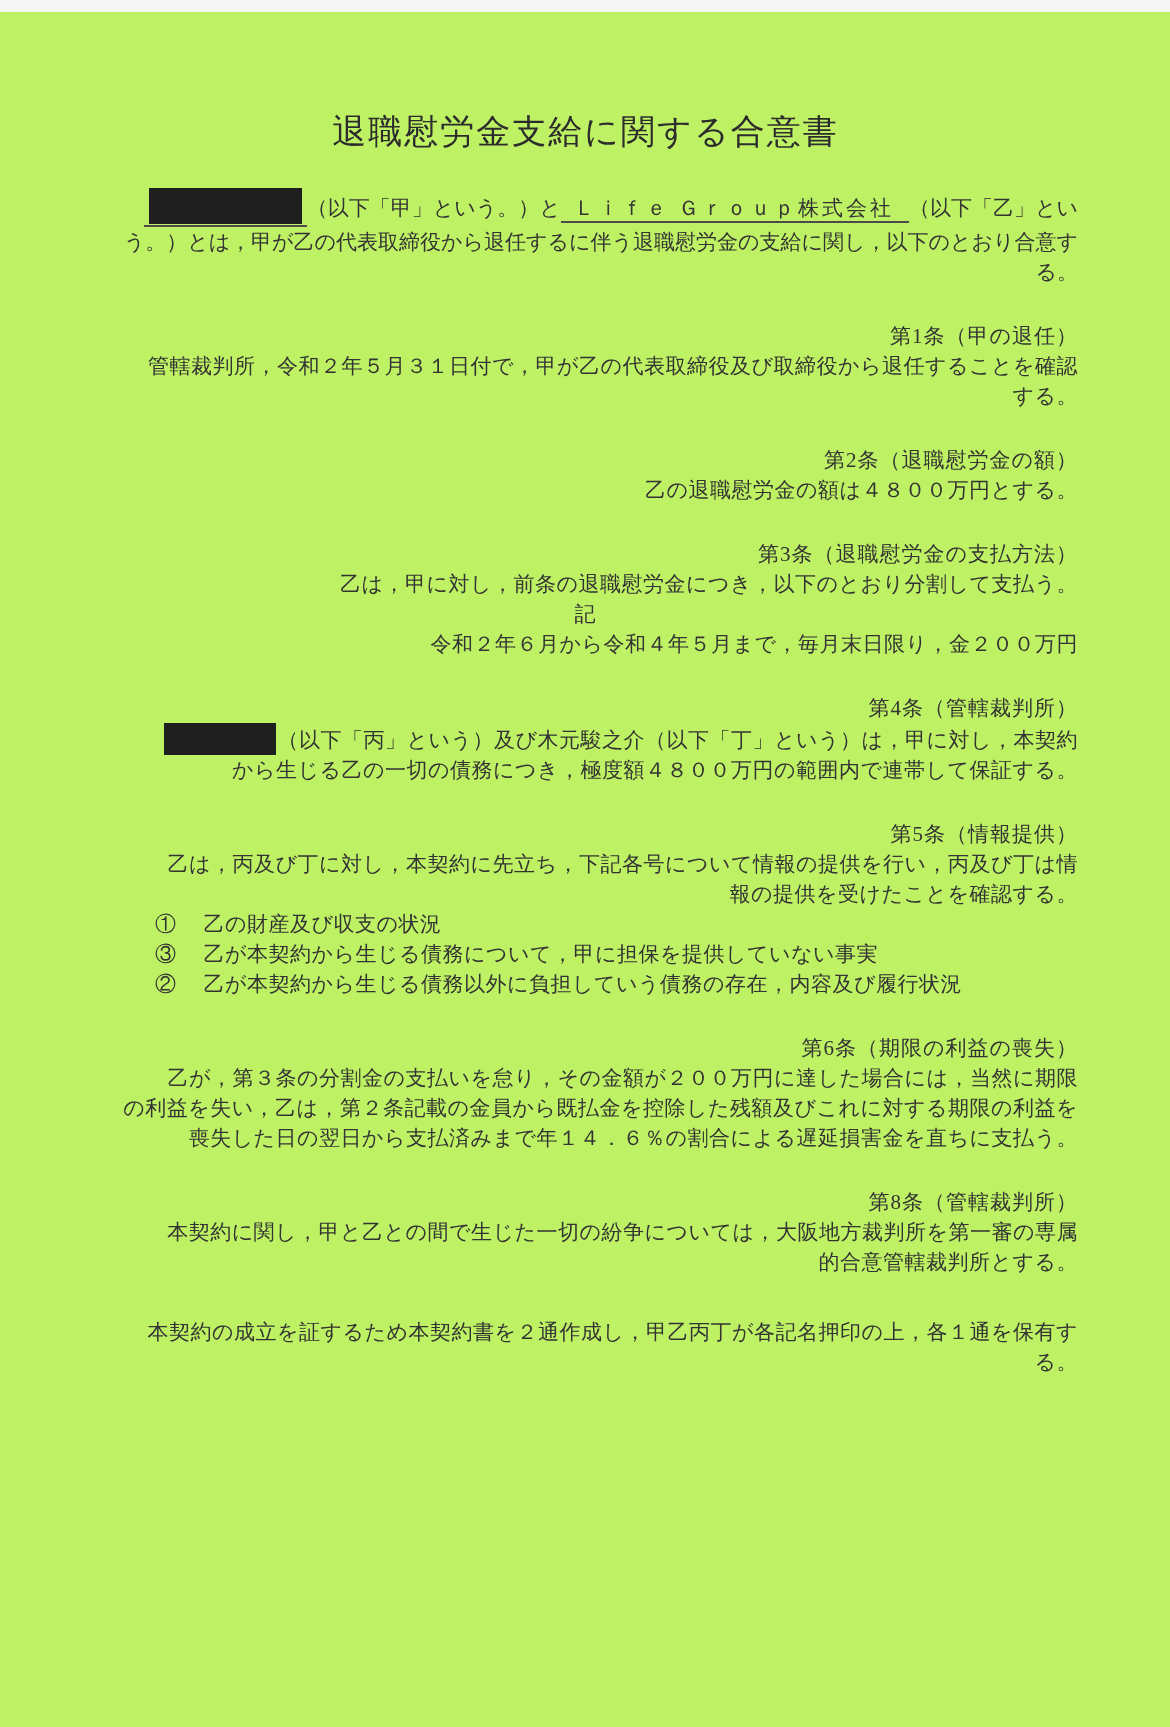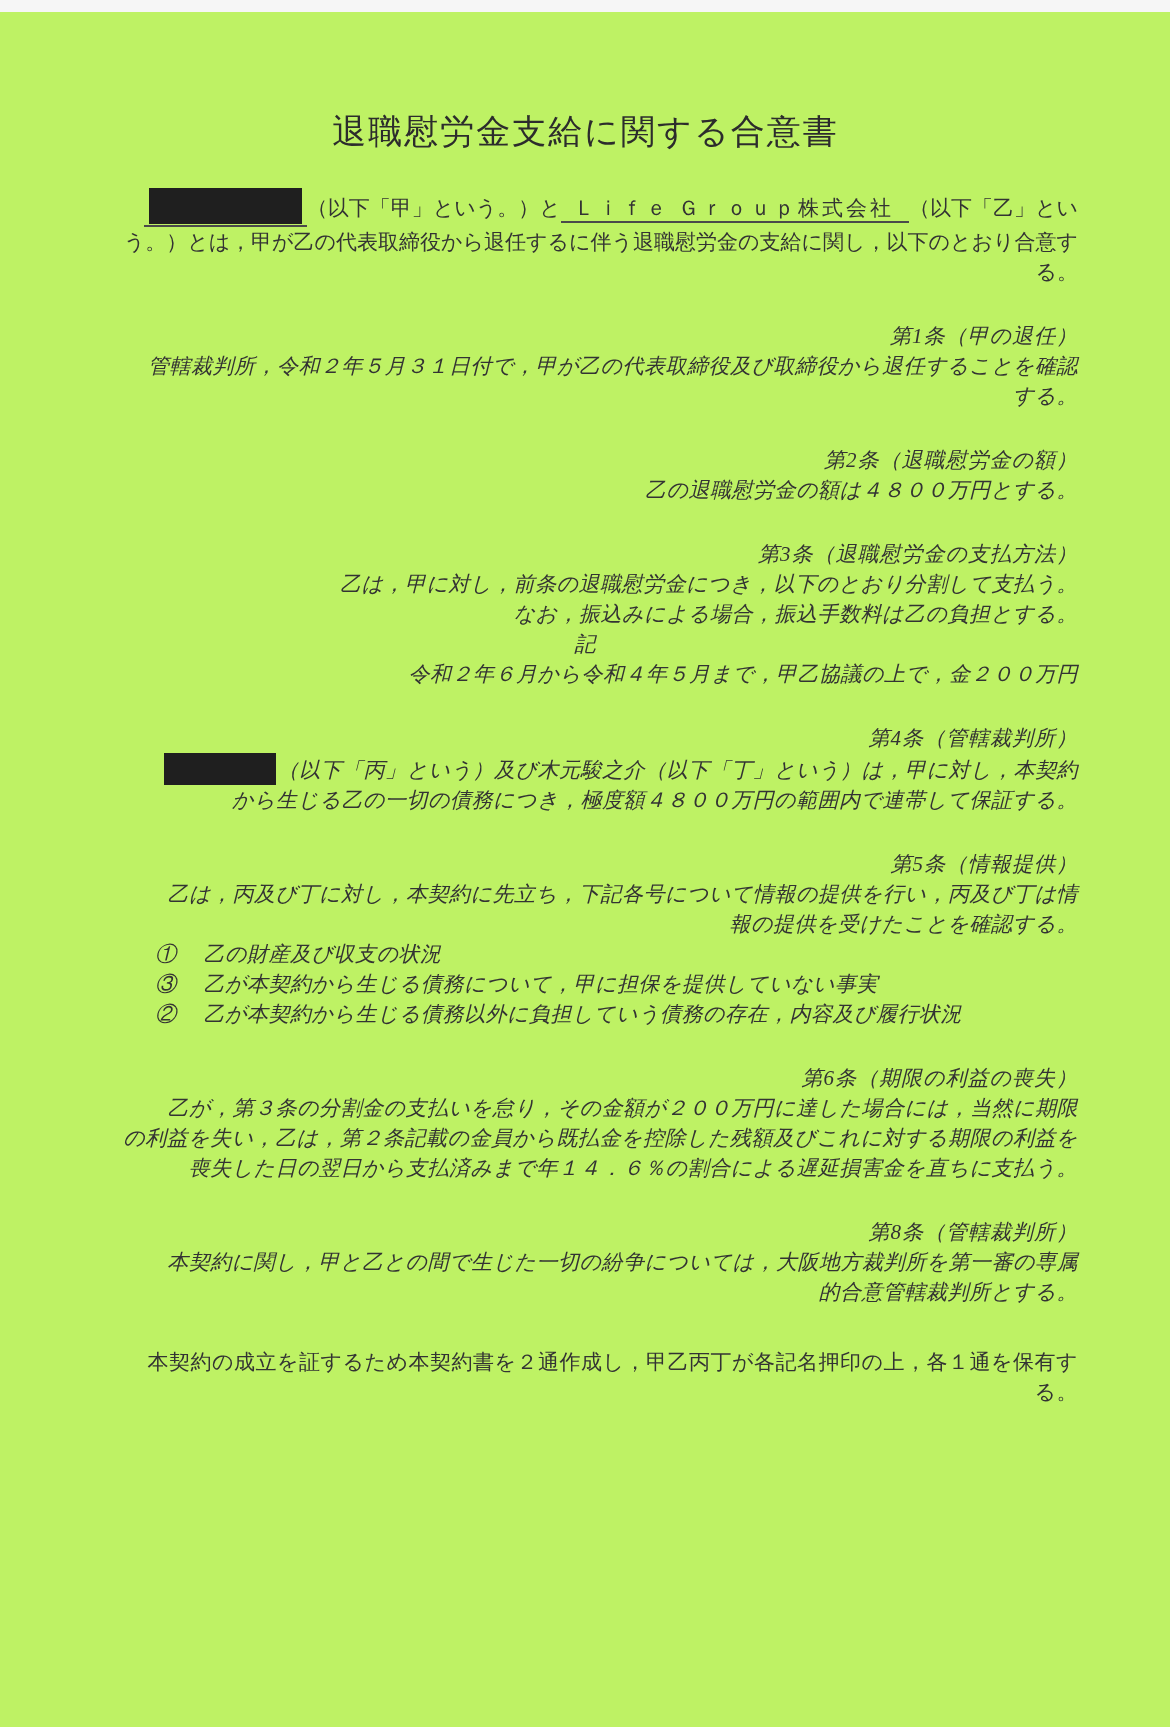--- a/index.html
+++ b/index.html
@@ -46,21 +46,21 @@
     display: inline-block;
     background: #1f1f1f;
   }
   .redaction.r1 { width: 153px; height: 36px; }
   .redaction.r2 { width: 112px; height: 32px; vertical-align: -8px; margin-right: 2px; }
   .company {
     border-bottom: 2px solid #4a4a4a;
     letter-spacing: 3px;
     padding: 0 15px 1px 13px;
   }
-  .article { margin-top: 34px; font-style: italic; }
+  .article { margin-top: 34px; }
   .art-heading {
     font-weight: normal;
     letter-spacing: 1px;
   }
   .art-p {
     margin-left: 13px;
     text-indent: 41px;
     letter-spacing: 0.5px;
   }
   .note-marker {
@@ -91,23 +91,22 @@
   </div>
 
   <div class="article">
     <p class="art-heading">第2条（退職慰労金の額）</p>
     <p class="art-p">乙の退職慰労金の額は４８００万円とする。</p>
   </div>
 
   <div class="article">
     <p class="art-heading">第3条（退職慰労金の支払方法）</p>
     <p class="art-p">乙は，甲に対し，前条の退職慰労金につき，以下のとおり分割して支払う。</p>
-    <p class="art-p">なお，振込みによる場合，振込手数料は乙の負担とする。</p>
     <p class="note-marker">記</p>
-    <p class="art-p">令和２年６月から令和４年５月まで，甲乙協議の上で，金２００万円</p>
+    <p class="art-p">令和２年６月から令和４年５月まで，毎月末日限り，金２００万円</p>
   </div>
 
   <div class="article">
     <p class="art-heading">第4条（管轄裁判所）</p>
     <p class="art-p"><span class="redaction r2"></span><span>（以下「丙」という）及び木元駿之介（以下「丁」という）は，甲に対し，本契約から生じる乙の一切の債務につき，極度額４８００万円の範囲内で連帯して保証する。</span></p>
   </div>
 
   <div class="article">
     <p class="art-heading">第5条（情報提供）</p>
     <p class="art-p">乙は，丙及び丁に対し，本契約に先立ち，下記各号について情報の提供を行い，丙及び丁は情報の提供を受けたことを確認する。</p>

